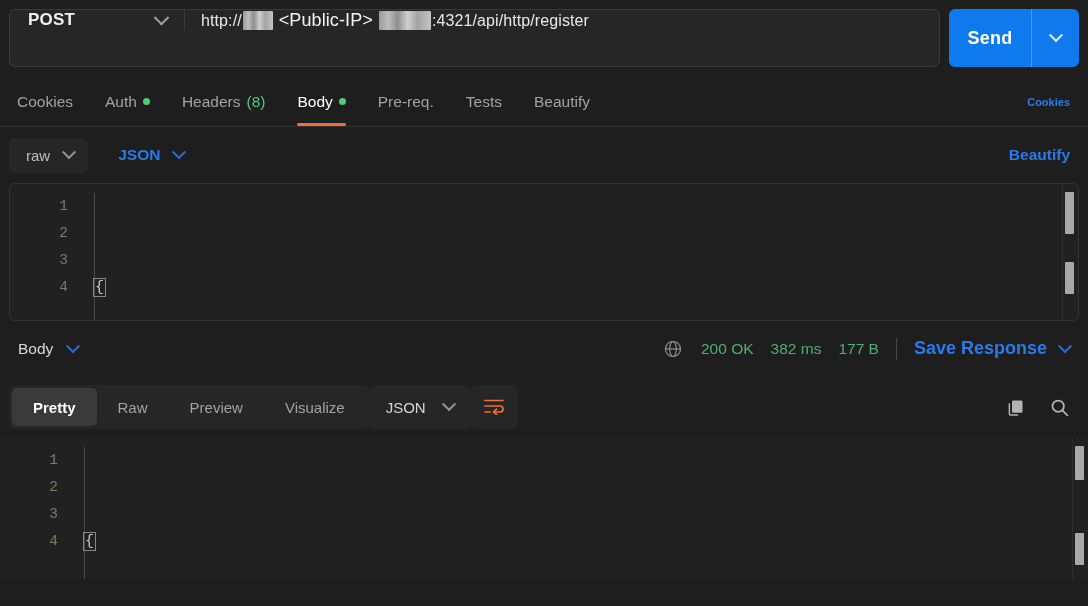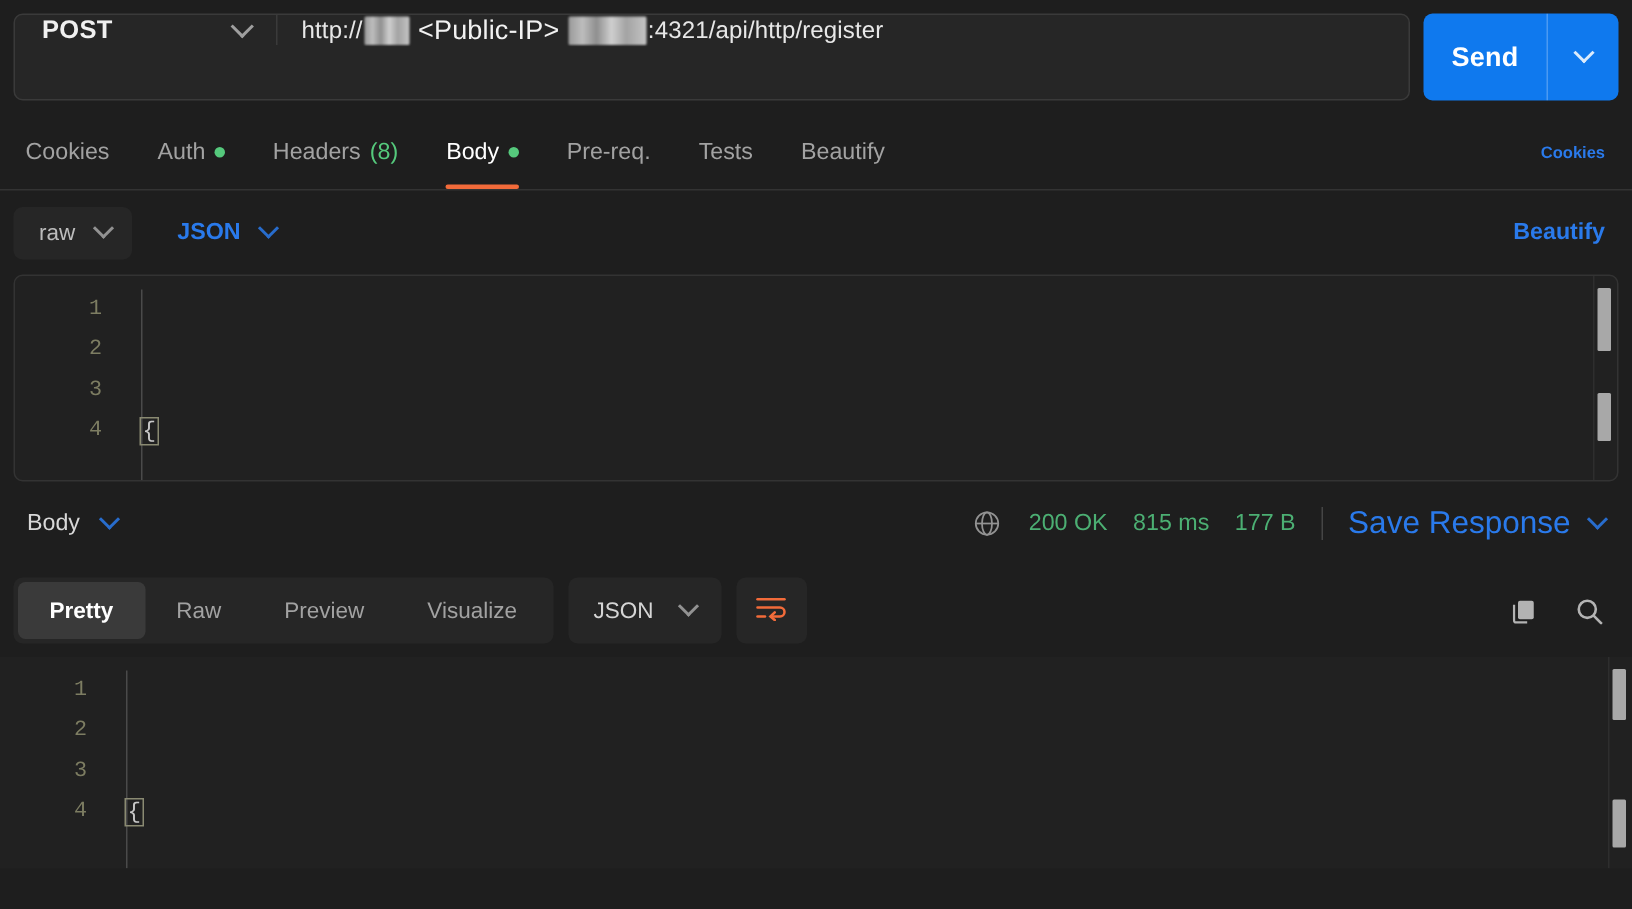--- a/index.html
+++ b/index.html
@@ -211,28 +211,28 @@
     display:flex;align-items:center;gap:15px;
     font-size:15.5px;color:#d8d8d8;cursor:pointer;padding-left:9px;
   }
   .resp-body-label .chev{color:var(--blue);width:10px;height:10px;}
   .meta-right{display:flex;align-items:center;gap:17px;padding-right:9px;}
   .globe{width:20px;height:20px;opacity:.75;display:block;}
   .stat{color:var(--green);font-size:15.5px;}
   .vdiv{width:1px;height:22px;background:#454545;}
   .save-resp{
     display:flex;align-items:center;gap:13px;
-    color:var(--blue);font-weight:normal;font-size:21px;cursor:pointer;
+    color:var(--blue);font-weight:bold;font-size:18px;cursor:pointer;
   }
   .save-resp .chev{color:var(--blue);width:10px;height:10px;}
 
   
   .resptabs{
     display:flex;align-items:center;
-    height:62px;padding:0 9px;gap:10px;
+    height:62px;padding:0 9px;
   }
   .segment{
     display:flex;align-items:center;
     background:var(--panel);border-radius:6px;height:44px;padding:3px;
   }
   .seg{
     display:flex;align-items:center;justify-content:center;
     height:38px;padding:0 21px;border-radius:5px;
     font-size:15px;color:#a2a2a2;cursor:pointer;white-space:nowrap;
   }
@@ -350,21 +350,21 @@
     <div class="spacer"></div>
     <div class="meta-right">
       <span class="iconbtn">
         <svg class="globe" viewBox="0 0 24 24" fill="none" stroke="#b9b9b9" stroke-width="1.4">
           <circle cx="12" cy="12" r="9"></circle>
           <ellipse cx="12" cy="12" rx="4" ry="9"></ellipse>
           <line x1="3" y1="12" x2="21" y2="12"></line>
         </svg>
       </span>
       <span class="stat">200 OK</span>
-      <span class="stat">815 ms</span>
+      <span class="stat">382 ms</span>
       <span class="stat">177 B</span>
       <span class="vdiv"></span>
       <span class="save-resp">
         <span>Save Response</span>
         <span class="chev"></span>
       </span>
     </div>
   </div>
 
   <div class="resptabs">

